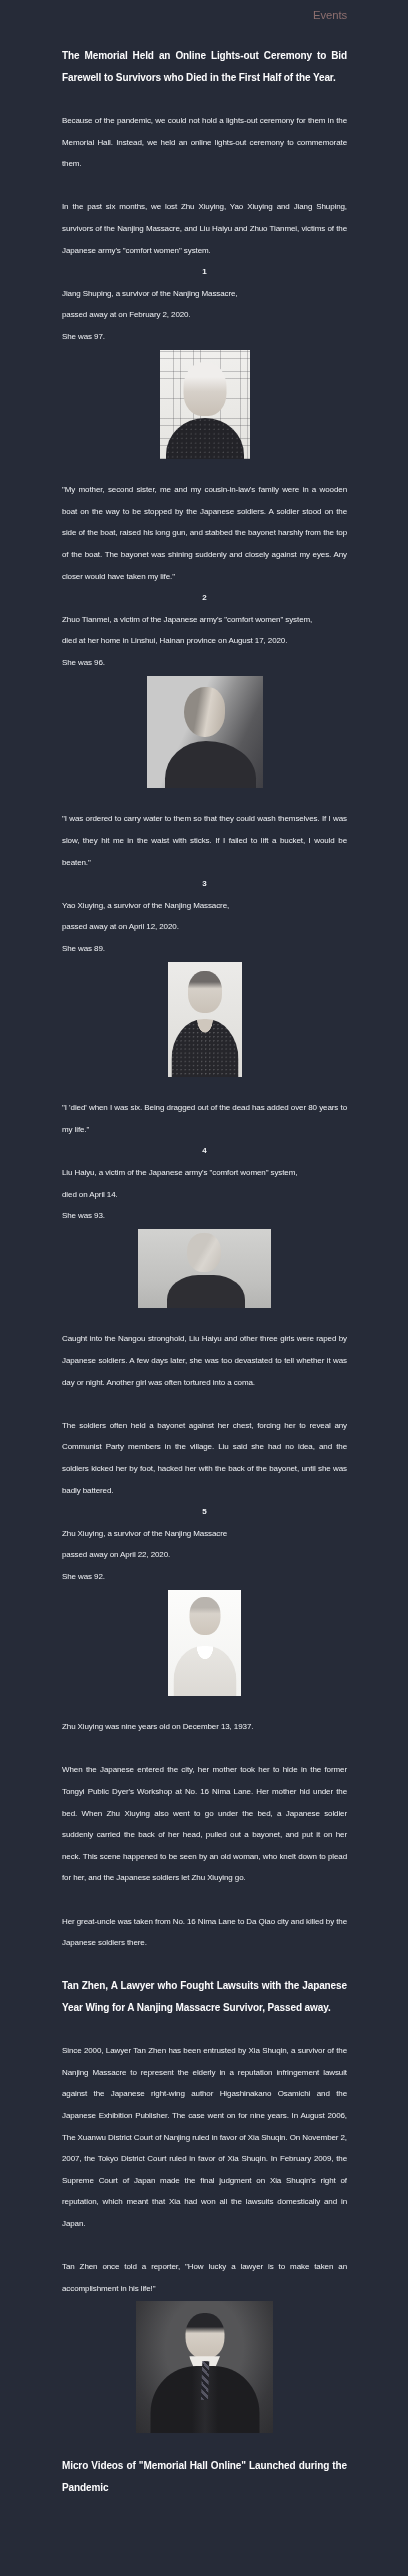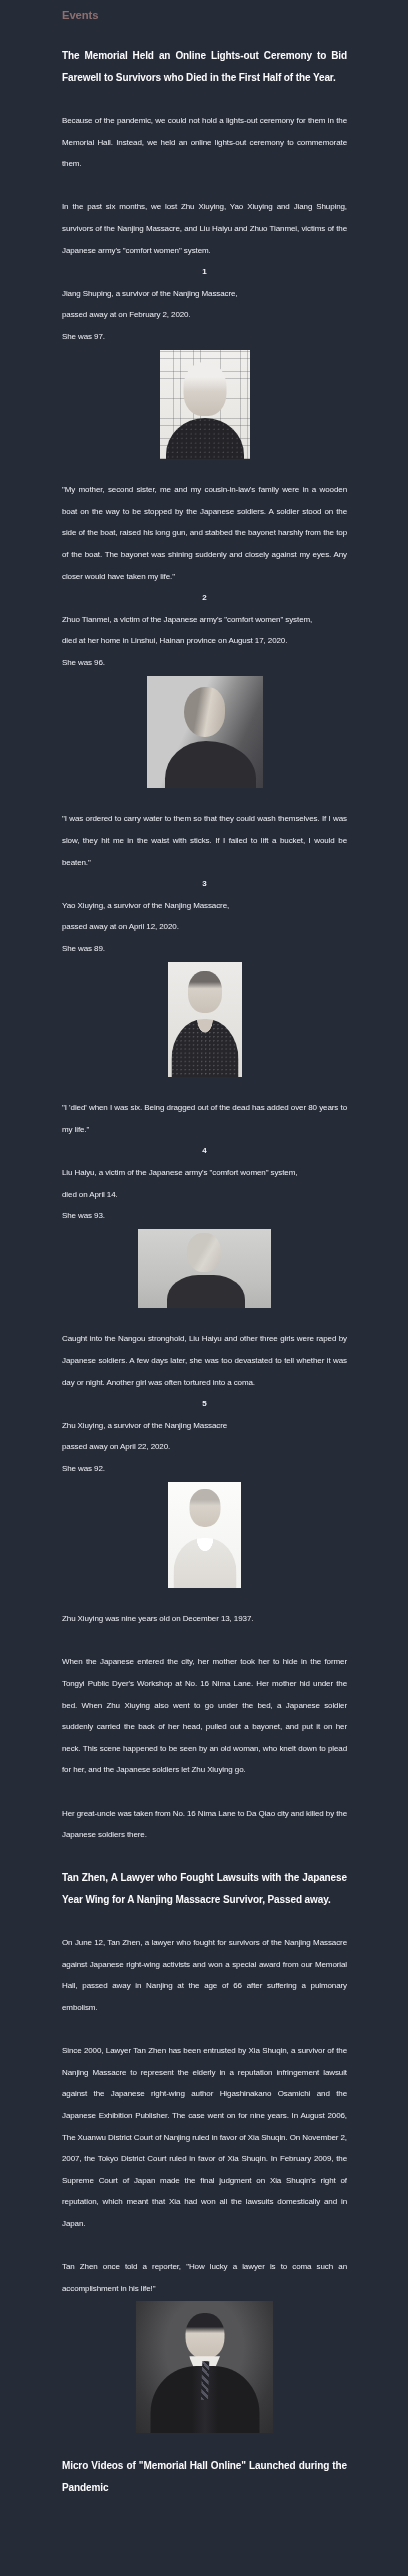--- a/index.html
+++ b/index.html
@@ -1,19 +1,19 @@
 <!DOCTYPE html>
 <html style="font-size:8.2px"><head>
 <meta charset="utf-8">
 <style>
   html,body{margin:0;padding:0;}
   body{background:#262b38;font-family:"Liberation Sans","DejaVu Sans",sans-serif;}
   #page{position:relative;width:409px;height:3560px;background:#262b38;overflow:hidden;margin:0 auto;}
   .content{padding:8.2px 62px 0 62px;width:285px;color:#eff1f4;font-size:8px;line-height:21.6px;letter-spacing:-0.1px;}
-  .events-heading{font-size:11.3px;line-height:15.5px;font-weight:bold;color:#8d6f6f;margin:0 0 8.2px 0;}
+  .events-heading{font-size:11.3px;line-height:15.5px;font-weight:normal;color:#8d6f6f;margin:0 0 8.2px 0;text-align:right;}
   .sec-title{font-size:10px;line-height:21.6px;font-weight:bold;color:#fdfdfe;margin:21.6px 0 0 0;text-align:justify;}
   .para{margin:21.6px 0 0 0;text-align:justify;}
   .photo-wrap + .para{margin-top:0;}
   .mem-num{font-weight:bold;text-align:center;line-height:21.6px;margin:0;}
   .mem-line{text-align:left;line-height:21.6px;margin:0;}
   .photo-wrap{display:flex;justify-content:center;margin:2.1px 0 20.6px 0;}
   .photo{position:relative;overflow:hidden;}
   .photo i{display:block;position:absolute;}
   
   .ph1{width:90px;height:109px;background:
@@ -118,20 +118,21 @@
         <div class="mem-line">Liu Haiyu, a victim of the Japanese army's "comfort women" system,</div>
         <div class="mem-line">died on April 14.</div>
         <div class="mem-line">She was 93.</div>
         <div class="photo-wrap">
           <div class="photo ph4">
             <i class="head"></i>
             <i class="torso"></i>
           </div>
         </div>
         <p class="para">Caught into the Nangou stronghold, Liu Haiyu and other three girls were raped by Japanese soldiers. A few days later, she was too devastated to tell whether it was day or night. Another girl was often tortured into a coma.</p>
+        <p class="para">The soldiers often held a bayonet against her chest, forcing her to reveal any Communist Party members in the village. Liu said she had no idea, and the soldiers kicked her by foot, hacked her with the back of the bayonet, until she was badly battered.</p>
       </div>
 
       <div class="memorial">
         <div class="mem-num">5</div>
         <div class="mem-line">Zhu Xiuying, a survivor of the Nanjing Massacre</div>
         <div class="mem-line">passed away on April 22, 2020.</div>
         <div class="mem-line">She was 92.</div>
         <div class="photo-wrap">
           <div class="photo ph5">
             <i class="head"></i>
@@ -139,23 +140,22 @@
           </div>
         </div>
         <p class="para">Zhu Xiuying was nine years old on December 13, 1937.</p>
         <p class="para">When the Japanese entered the city, her mother took her to hide in the former Tongyi Public Dyer's Workshop at No. 16 Nima Lane. Her mother hid under the bed. When Zhu Xiuying also went to go under the bed, a Japanese soldier suddenly carried the back of her head, pulled out a bayonet, and put it on her neck. This scene happened to be seen by an old woman, who knelt down to plead for her, and the Japanese soldiers let Zhu Xiuying go.</p>
         <p class="para">Her great-uncle was taken from No. 16 Nima Lane to Da Qiao city and killed by the Japanese soldiers there.</p>
       </div>
     </section>
 
     <section>
       <h2 class="sec-title">Tan Zhen, A Lawyer who Fought Lawsuits with the Japanese Year Wing for A Nanjing Massacre Survivor, Passed away.</h2>
-      <p class="para">On June 12, Tan Zhen, a lawyer who fought for survivors of the Nanjing Massacre against Japanese right-wing activists and won a special award from our Memorial Hall, passed away in Nanjing at the age of 66 after suffering a pulmonary embolism.</p>
       <p class="para">Since 2000, Lawyer Tan Zhen has been entrusted by Xia Shuqin, a survivor of the Nanjing Massacre to represent the elderly in a reputation infringement lawsuit against the Japanese right-wing author Higashinakano Osamichi and the Japanese Exhibition Publisher. The case went on for nine years. In August 2006, The Xuanwu District Court of Nanjing ruled in favor of Xia Shuqin. On November 2, 2007, the Tokyo District Court ruled in favor of Xia Shuqin. In February 2009, the Supreme Court of Japan made the final judgment on Xia Shuqin's right of reputation, which meant that Xia had won all the lawsuits domestically and in Japan.</p>
-      <p class="para">Tan Zhen once told a reporter, "How lucky a lawyer is to coma such an accomplishment in his life!"</p>
+      <p class="para">Tan Zhen once told a reporter, "How lucky a lawyer is to make taken an accomplishment in his life!"</p>
       <div class="photo-wrap">
         <div class="photo ph6">
           <i class="head"></i>
           <i class="shirt"></i>
           <i class="tie"></i>
           <i class="torso"></i>
         </div>
       </div>
     </section>
 

